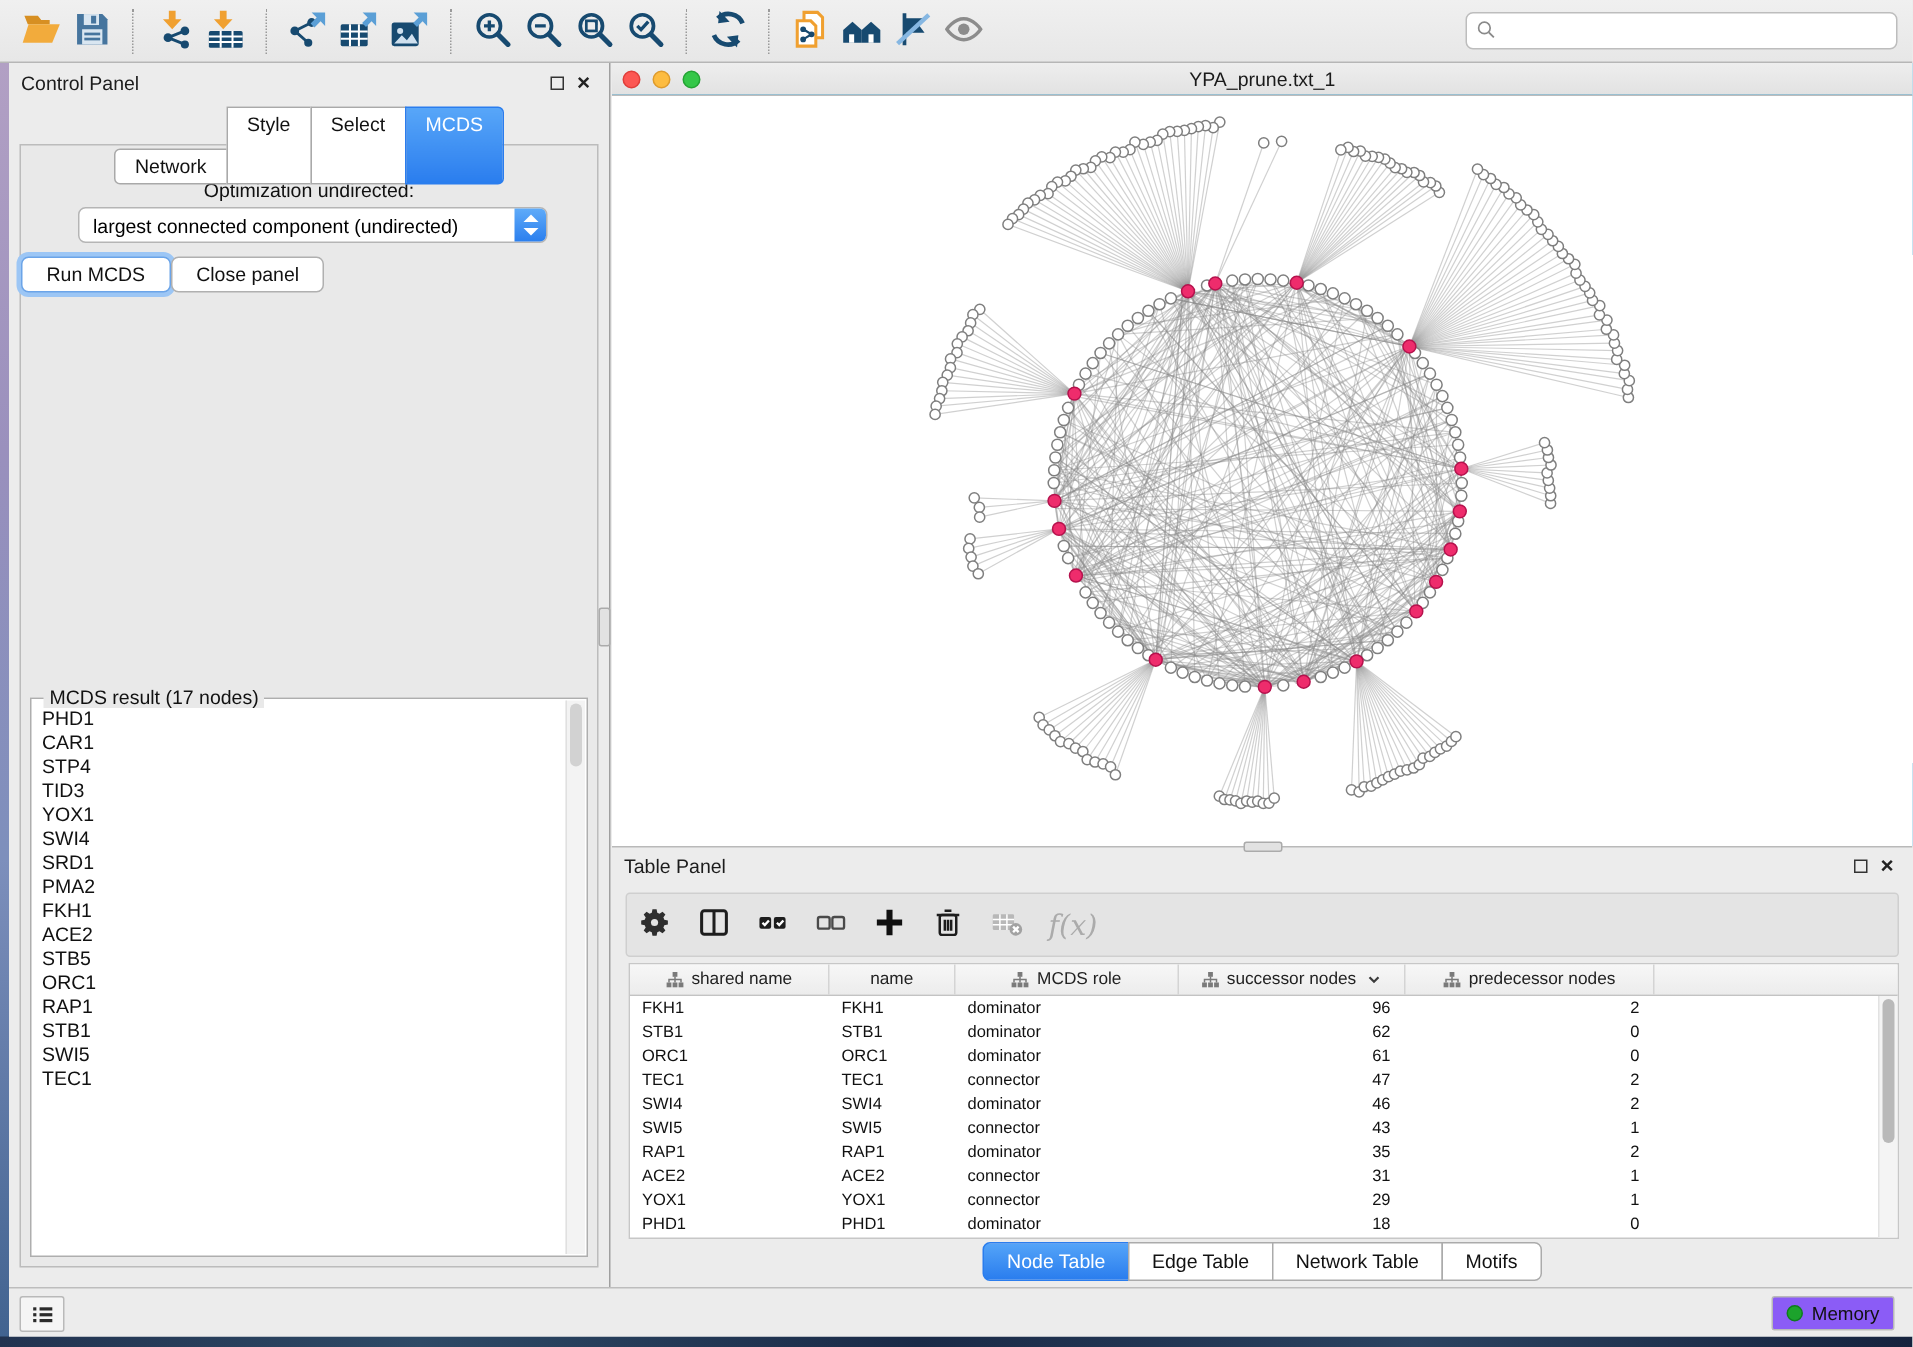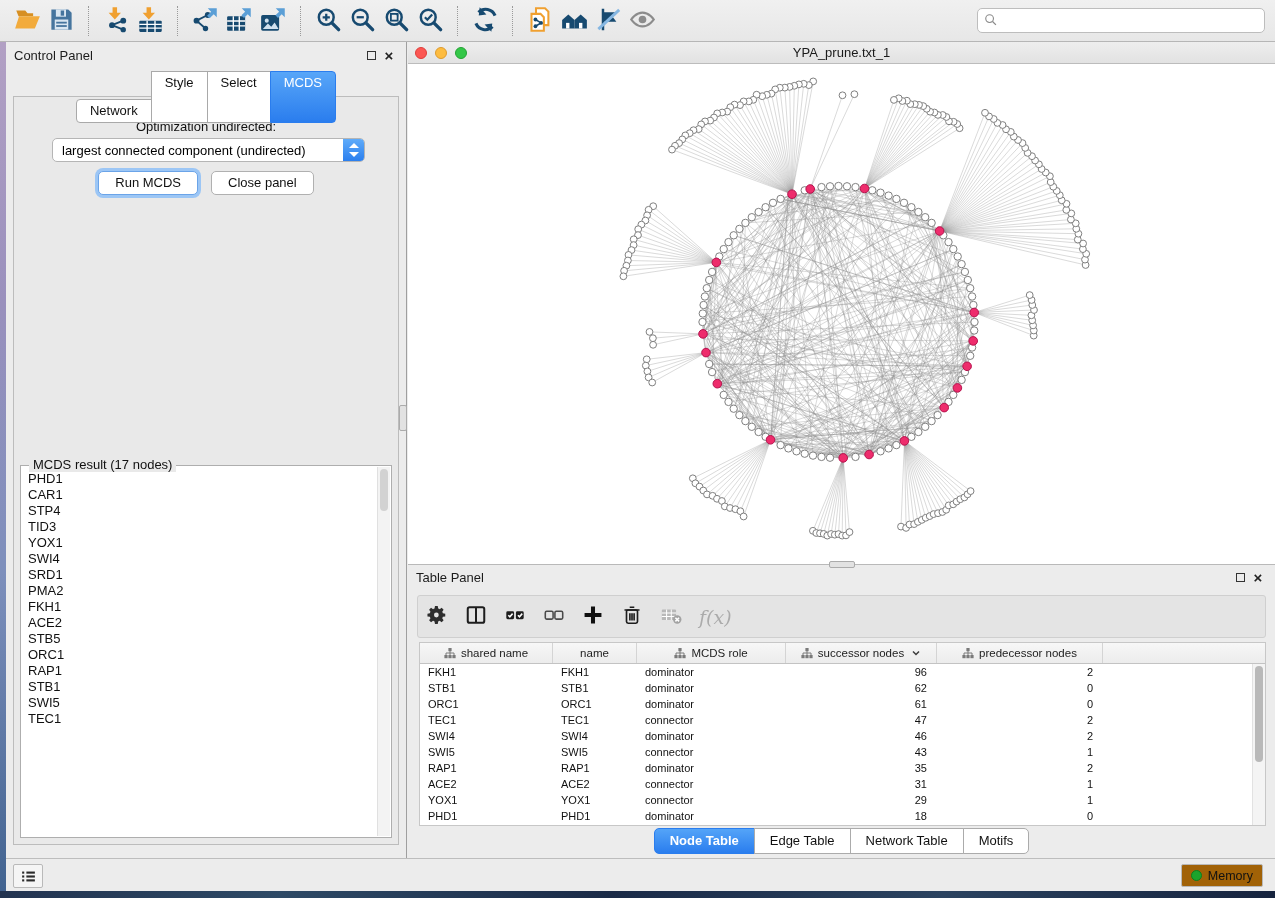--- a/index.html
+++ b/index.html
@@ -49,21 +49,21 @@
   #opt-label { text-align:center; font-size:13px; color:#111; margin-top:22px; }
   #opt-select { position:absolute; left:38px; top:41px; width:313px; height:24px;
     background:#fff; border:1px solid #b5b5b5; border-radius:5px; cursor:pointer;
     font-size:13px; display:flex; align-items:center; }
   #opt-select .sel-text { flex:1; padding-left:9px; white-space:nowrap; overflow:hidden; }
   #opt-select .sel-cap { width:21px; height:22px; border-radius:0 4px 4px 0;
     background:linear-gradient(180deg,#5fabf9,#2b7fee); position:relative; }
   .sel-cap i { position:absolute; left:5.5px; width:0; height:0; border-left:5px solid transparent; border-right:5px solid transparent; }
   .sel-cap i.up { top:4px; border-bottom:5px solid #fff; }
   .sel-cap i.dn { bottom:4px; border-top:5px solid #fff; }
-  .cp-buttons { position:absolute; top:74px; left:0; width:100%; display:flex; justify-content:center; gap:13px; }
+  .cp-buttons { position:absolute; top:74px; left:0; width:100%; display:flex; }
   .mac-btn { font-size:13px; background:#fff; color:#111; border:1px solid #b0b0b0;
     border-radius:5px; padding:3px 16px 4px; cursor:pointer; }
   .mac-btn.focused { box-shadow:0 0 0 3px #9cc6f5; border-color:#6ba4e8; }
 
   #mcds-fieldset { position:absolute; left:6px; right:6px; top:368px; bottom:6px;
     border:1px solid #aeaeae; background:#fff; }
   #mcds-legend { position:absolute; top:-9px; left:8px; background:#e9e9e9; padding:0 4px;
     font-size:13px; color:#111; }
   #mcds-list { position:absolute; inset:1px 14px 1px 1px; overflow:hidden; padding:4px 0 0 6px; }
   #mcds-list li { list-style:none; font-size:13px; line-height:16px; color:#111; }
@@ -112,31 +112,31 @@
   #tp-rows { position:absolute; left:0; right:13px; top:21px; bottom:0; overflow:hidden; }
   .trow { display:flex; height:16px; cursor:default; }
   .tcell { font-size:11px; color:#111; line-height:16px; white-space:nowrap; overflow:hidden; }
   .tcell.l { padding-left:8px; text-align:left; }
   .tcell.r { padding-right:10px; text-align:right; }
   #tp-vscroll { position:absolute; right:0; top:21px; bottom:0; width:13px; background:#f4f4f4; border-left:1px solid #e2e2e2; }
   #tp-vscroll .thumb { position:absolute; top:2px; left:2px; width:8px; height:96px; background:#b9b9b9; border-radius:4px; }
 
   #tp-tabs { position:absolute; left:0; right:0; bottom:4px; display:flex; justify-content:center; }
   .seg { font-size:13px; padding:4px 15px 5px; background:#fff; border:1px solid #ababab; margin-left:-1px; color:#111; cursor:pointer; }
-  .seg:first-child { border-radius:5px 0 0 5px; margin-left:0;font-weight:bold; }
+  .seg:first-child { border-radius:5px 0 0 5px; margin-left:0; }
   .seg:last-child { border-radius:0 5px 5px 0; }
   .seg.selected { background:linear-gradient(180deg,#54a4f8,#2a7dee); color:#fff; border-color:#2a7dee; }
 
   
   #status-bar { position:absolute; left:6px; right:0; bottom:7px; height:33px;
     background:#ececec; border-top:1px solid #bdbdbd; }
   #list-btn { position:absolute; left:7px; top:5px; width:30px; height:24px; background:#f5f5f5;
     border:1px solid #b9b9b9; border-radius:2px; cursor:pointer; display:flex; align-items:center; justify-content:center; }
   #list-btn svg { width:17px; height:17px; }
-  #memory-btn { position:absolute; right:12px; top:5px; height:23px; background:#a16207;
+  #memory-btn { position:absolute; right:12px; top:5px; height:23px; background:#8b5cf6;
     border:1px solid #b9b9b9; border-radius:2px; cursor:pointer; display:flex; align-items:center; gap:6px;
     padding:0 9px; font-size:12.5px; color:#111; }
   #memory-btn .dot { width:11px; height:11px; border-radius:50%; background:#1ca32c; border:1px solid #0e7d1d; }
 </style>
 </head>
 <body>
 
 <div id="desktop-left"></div>
 <div id="desktop-bottom"></div>
 

